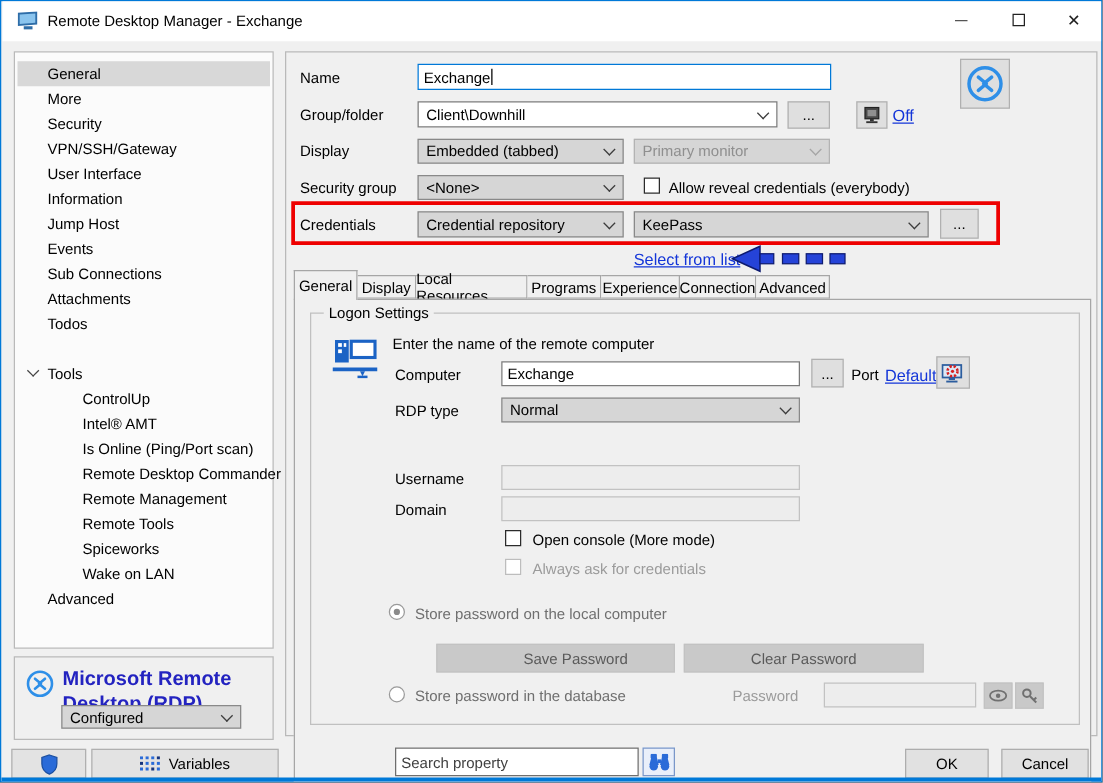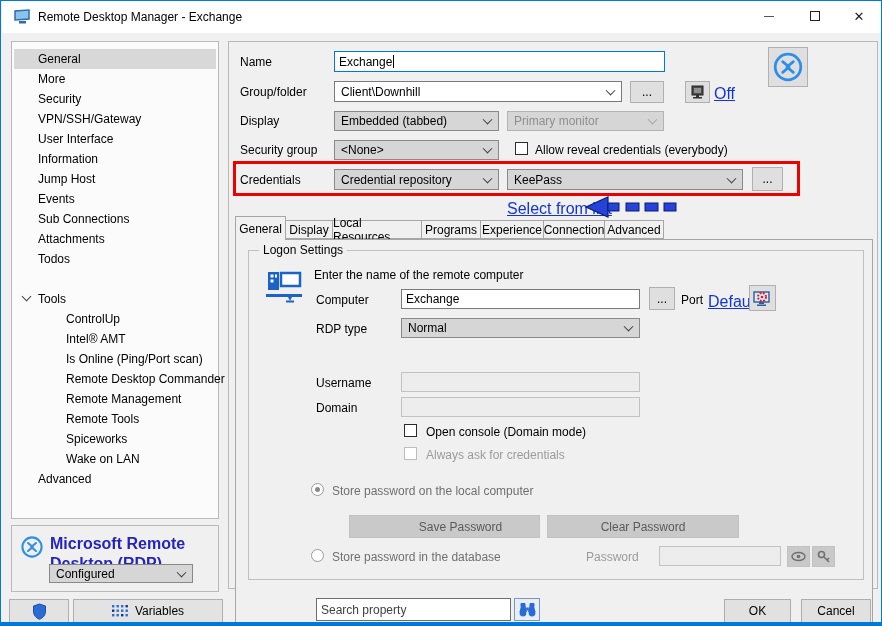--- a/index.html
+++ b/index.html
@@ -33,21 +33,21 @@
   .combo.white{background:#fff;border-color:#7a7a7a;}
   .combo.disabled{color:#8f8f8f;border-color:#b3b3b3;}
   .combo.disabled .cchev{border-color:#a5a5a5;}
   .textfield{background:#fff;border:1px solid #7a7a7a;font-size:12px;color:#000;display:flex;align-items:center;padding:0 4px;}
   .textfield.focus{border-color:#0078d7;}
   .textfield.disabled{background:#ededed;border-color:#c2c2c2;}
   .caret{width:1px;height:13px;background:#000;margin-left:1px;}
   .btn{background:#dfdfdf;border:1px solid #b0b0b0;font-size:12px;color:#000;display:flex;align-items:center;justify-content:center;}
   .flatbtn{background:#c9c9c9;border:1px solid #c2c2c2;font-size:12px;color:#5a5a5a;display:flex;align-items:center;justify-content:center;}
   .dlgbtn{background:#e1e1e1;border:1px solid #adadad;font-size:12px;color:#000;display:flex;align-items:center;justify-content:center;}
-  .link{font-size:16px;color:#1335d8;text-decoration:underline;white-space:nowrap;cursor:pointer;}
+  .link{font-size:13px;color:#1335d8;text-decoration:underline;white-space:nowrap;cursor:pointer;}
   .cb{width:13px;height:13px;background:#fff;border:1px solid #2b2b2b;}
   .cb.disabled{border-color:#bdbdbd;}
   .radio{width:13px;height:13px;border-radius:50%;background:#fff;border:1px solid #9a9a9a;}
   .radio.sel::after{content:"";position:absolute;left:3px;top:3px;width:5px;height:5px;border-radius:50%;background:#8a8a8a;}
   
   .tab{top:178px;height:19px;background:#f0f0f0;border:1px solid #a6a6a6;border-left:none;font-size:12px;display:flex;align-items:center;justify-content:center;color:#000;}
   .tab.first{border-left:1px solid #a6a6a6;}
   .tab.active{top:174px;height:24px;border-left:1px solid #a6a6a6;border-bottom:none;z-index:3;}
   #tabpage{left:6px;top:197px;width:638px;height:420px;background:#f0f0f0;border:1px solid #a6a6a6;}
   #groupbox{left:12px;top:10px;width:616px;height:330px;border:1px solid #c0c0c0;}
@@ -296,21 +296,21 @@
           <span class="val">Normal</span>
             <span class="cchev"></span>
         </div>
 
         <div class="abs label" style="left:67px;top:125px;">Username</div>
         <div class="abs textfield disabled" style="left:152px;top:121px;width:239px;height:20px;"></div>
         <div class="abs label" style="left:67px;top:150px;">Domain</div>
         <div class="abs textfield disabled" style="left:152px;top:146px;width:239px;height:20px;"></div>
 
         <div class="abs cb" style="left:155px;top:173px;"></div>
-        <div class="abs label" style="left:177px;top:174px;">Open console (Domain mode)</div>
+        <div class="abs label" style="left:177px;top:174px;">Open console (More mode)</div>
         <div class="abs cb disabled" style="left:155px;top:196px;"></div>
         <div class="abs dimlabel" style="left:177px;top:197px;">Always ask for credentials</div>
 
         <div class="abs radio sel" style="left:62px;top:232px;"></div>
         <div class="abs graylabel" style="left:83px;top:233px;">Store password on the local computer</div>
 
         <div class="abs flatbtn" style="left:100px;top:264px;width:191px;height:23px;padding-left:32px;">Save Password</div>
         <div class="abs flatbtn" style="left:298px;top:264px;width:192px;height:23px;">Clear Password</div>
 
         <div class="abs radio" style="left:62px;top:298px;"></div>

